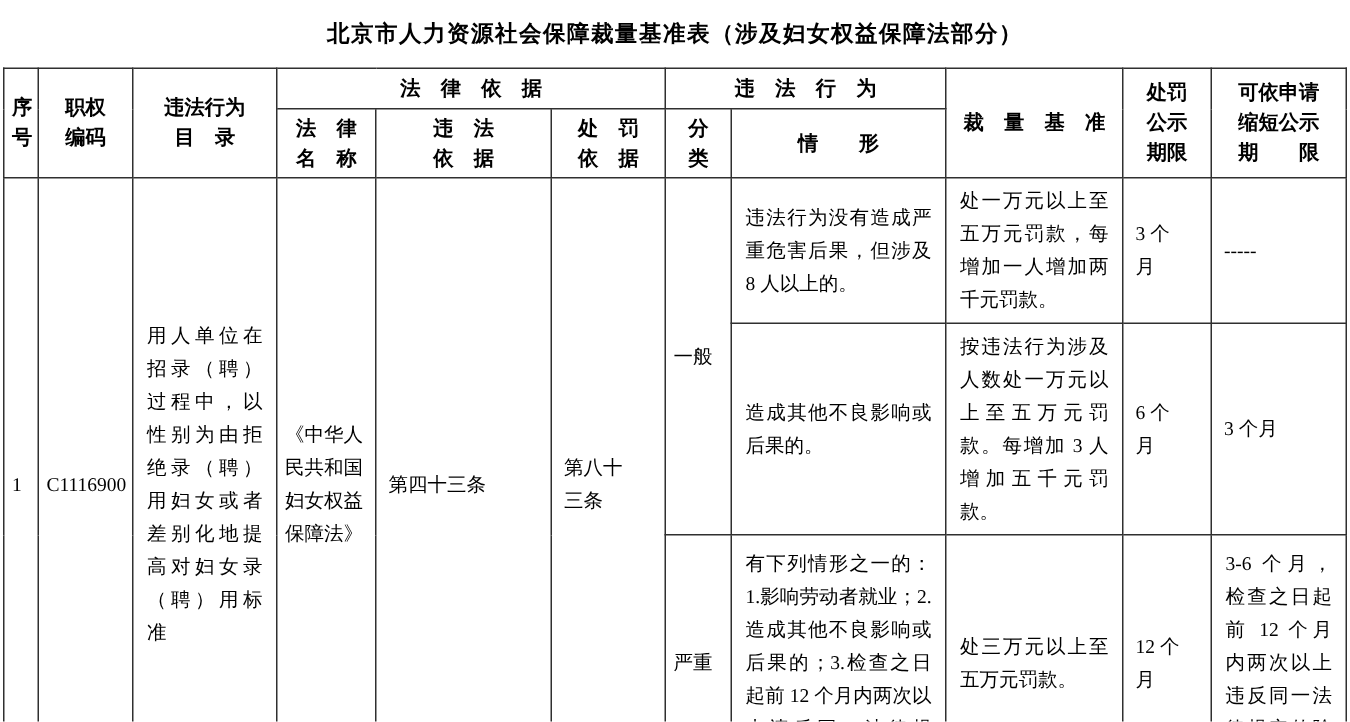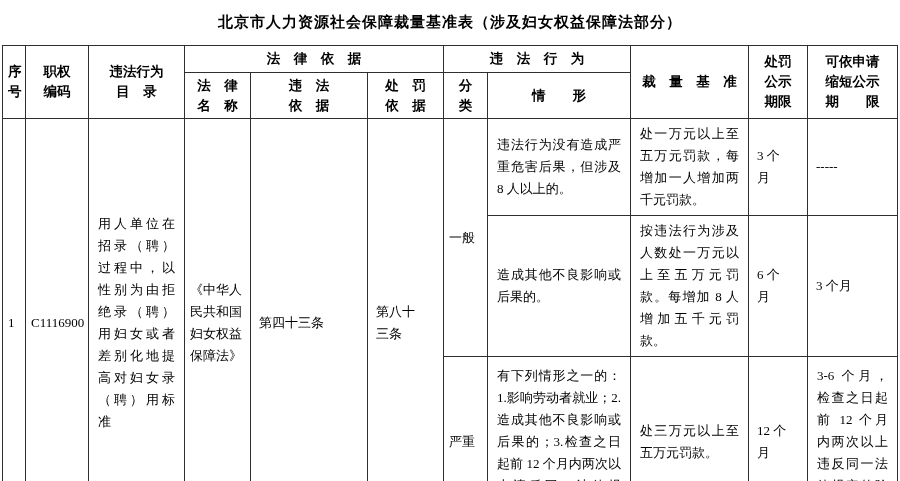--- a/index.html
+++ b/index.html
@@ -106,21 +106,21 @@
       <td rowspan="3" class="lft">第四十三条</td>
       <td rowspan="3" class="lft">第八十三条</td>
       <td rowspan="2" class="c">一般</td>
       <td class="j">违法行为没有造成严重危害后果，但涉及 8 人以上的。</td>
       <td class="j">处一万元以上至五万元罚款，每增加一人增加两千元罚款。</td>
       <td class="lft">3 个月</td>
       <td class="lft mono-dash">-----</td>
     </tr>
     <tr class="br2">
       <td class="j">造成其他不良影响或后果的。</td>
-      <td class="j">按违法行为涉及人数处一万元以上至五万元罚款。每增加 8 人增加五千元罚款。</td>
+      <td class="j">按违法行为涉及人数处一万元以上至五万元罚款。每增加 3 人增加五千元罚款。</td>
       <td class="lft">6 个月</td>
       <td class="lft">3 个月</td>
     </tr>
     <tr class="br3">
       <td class="c">严重</td>
       <td class="j">有下列情形之一的：1.影响劳动者就业；2.造成其他不良影响或后果的；3.检查之日起前 12 个月内两次以上违反同一法律规定。</td>
       <td class="j">处三万元以上至五万元罚款。</td>
       <td class="lft">12 个月</td>
       <td class="j">3-6 个月，检查之日起前 12 个月内两次以上违反同一法律规定的除外。</td>
     </tr>

